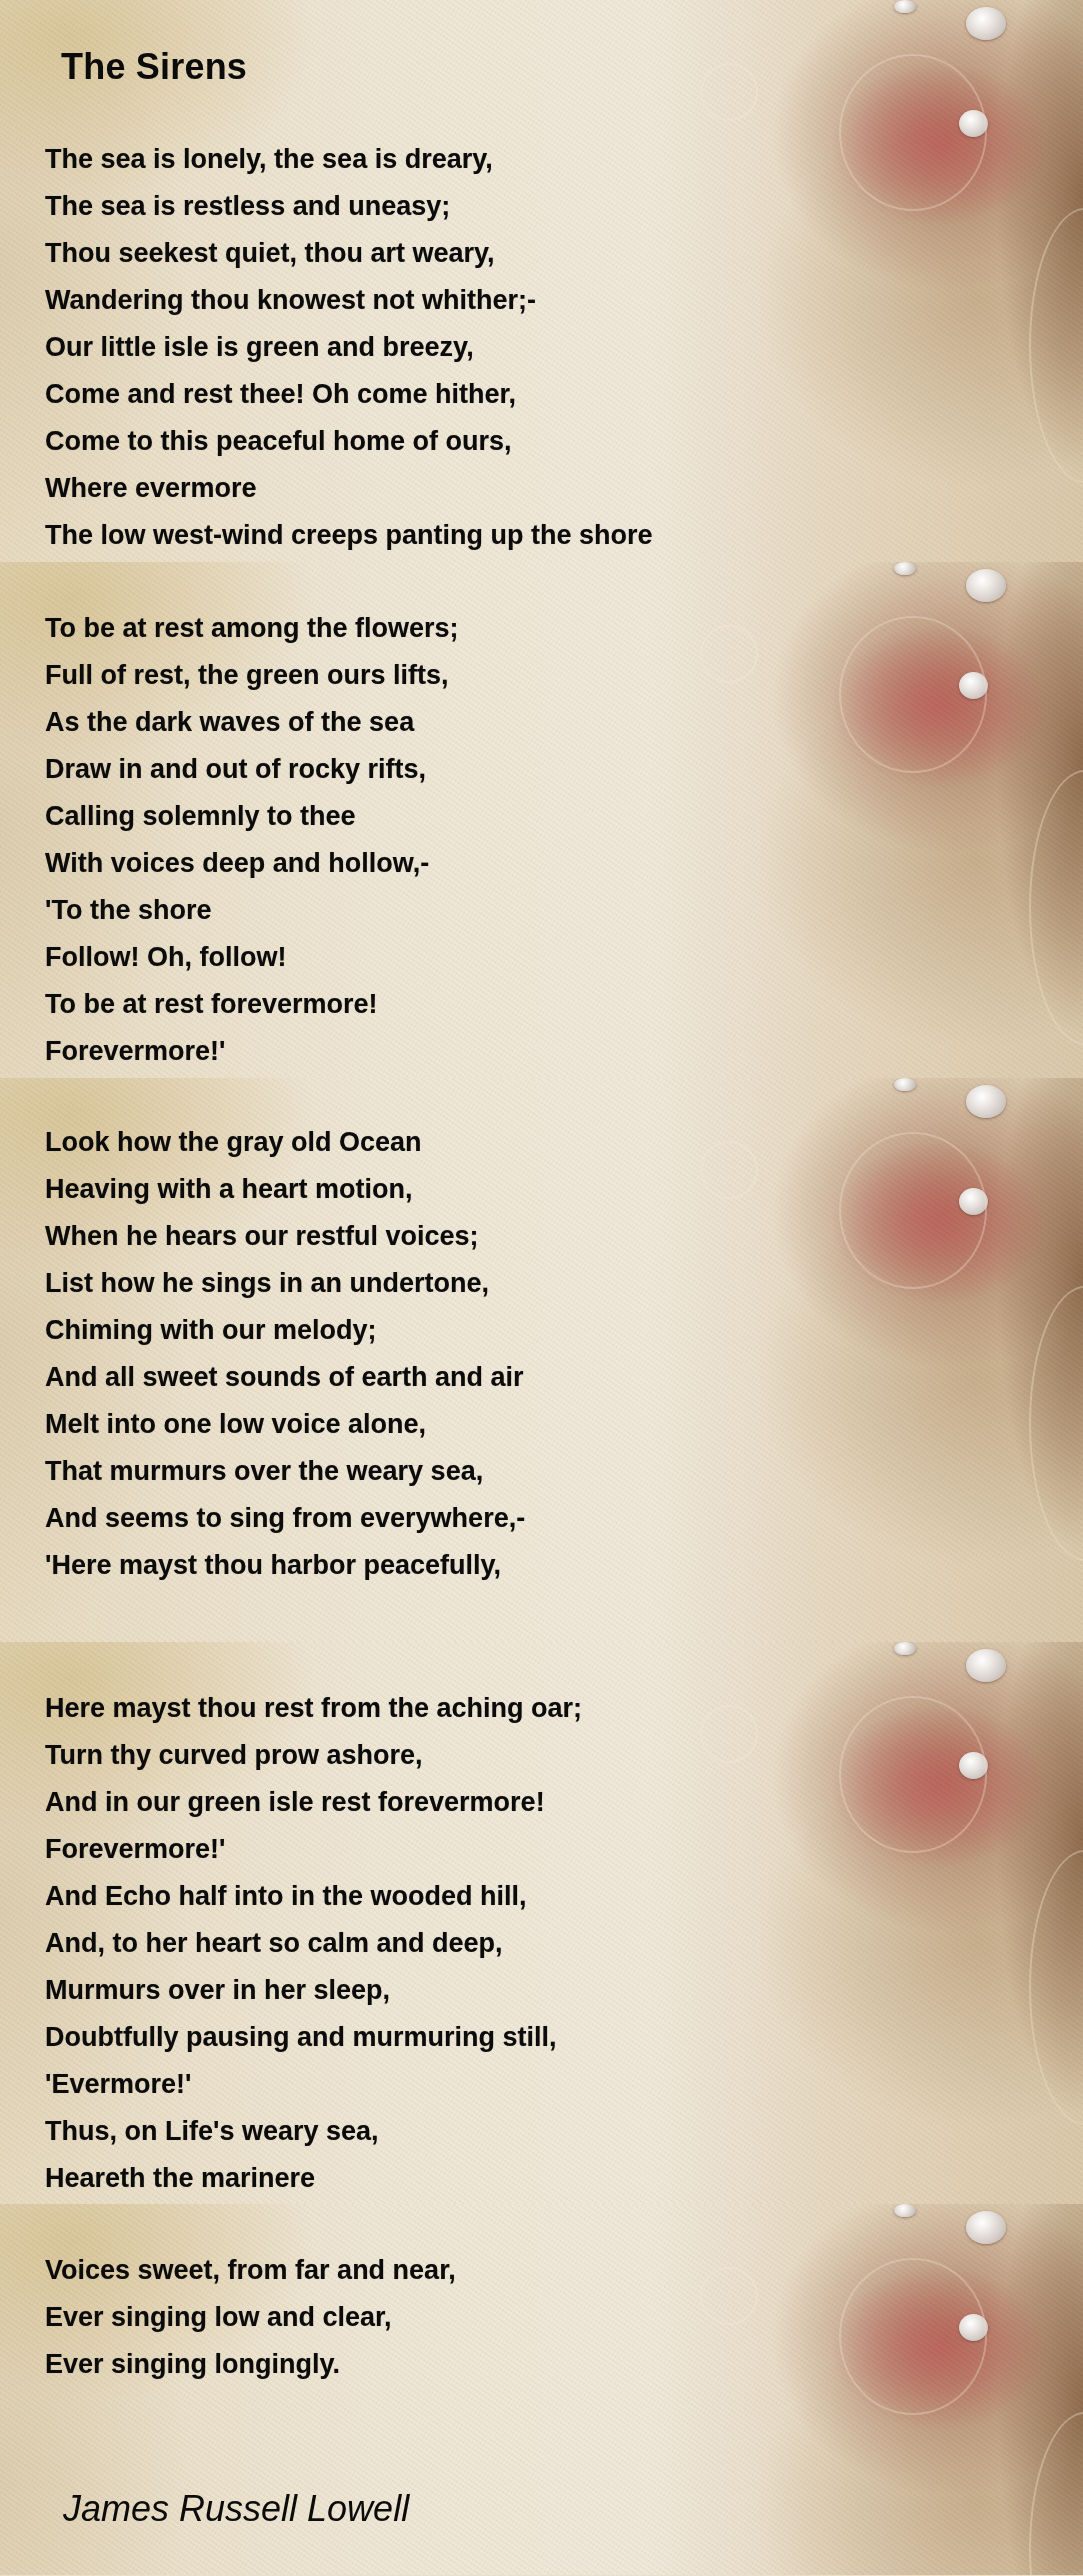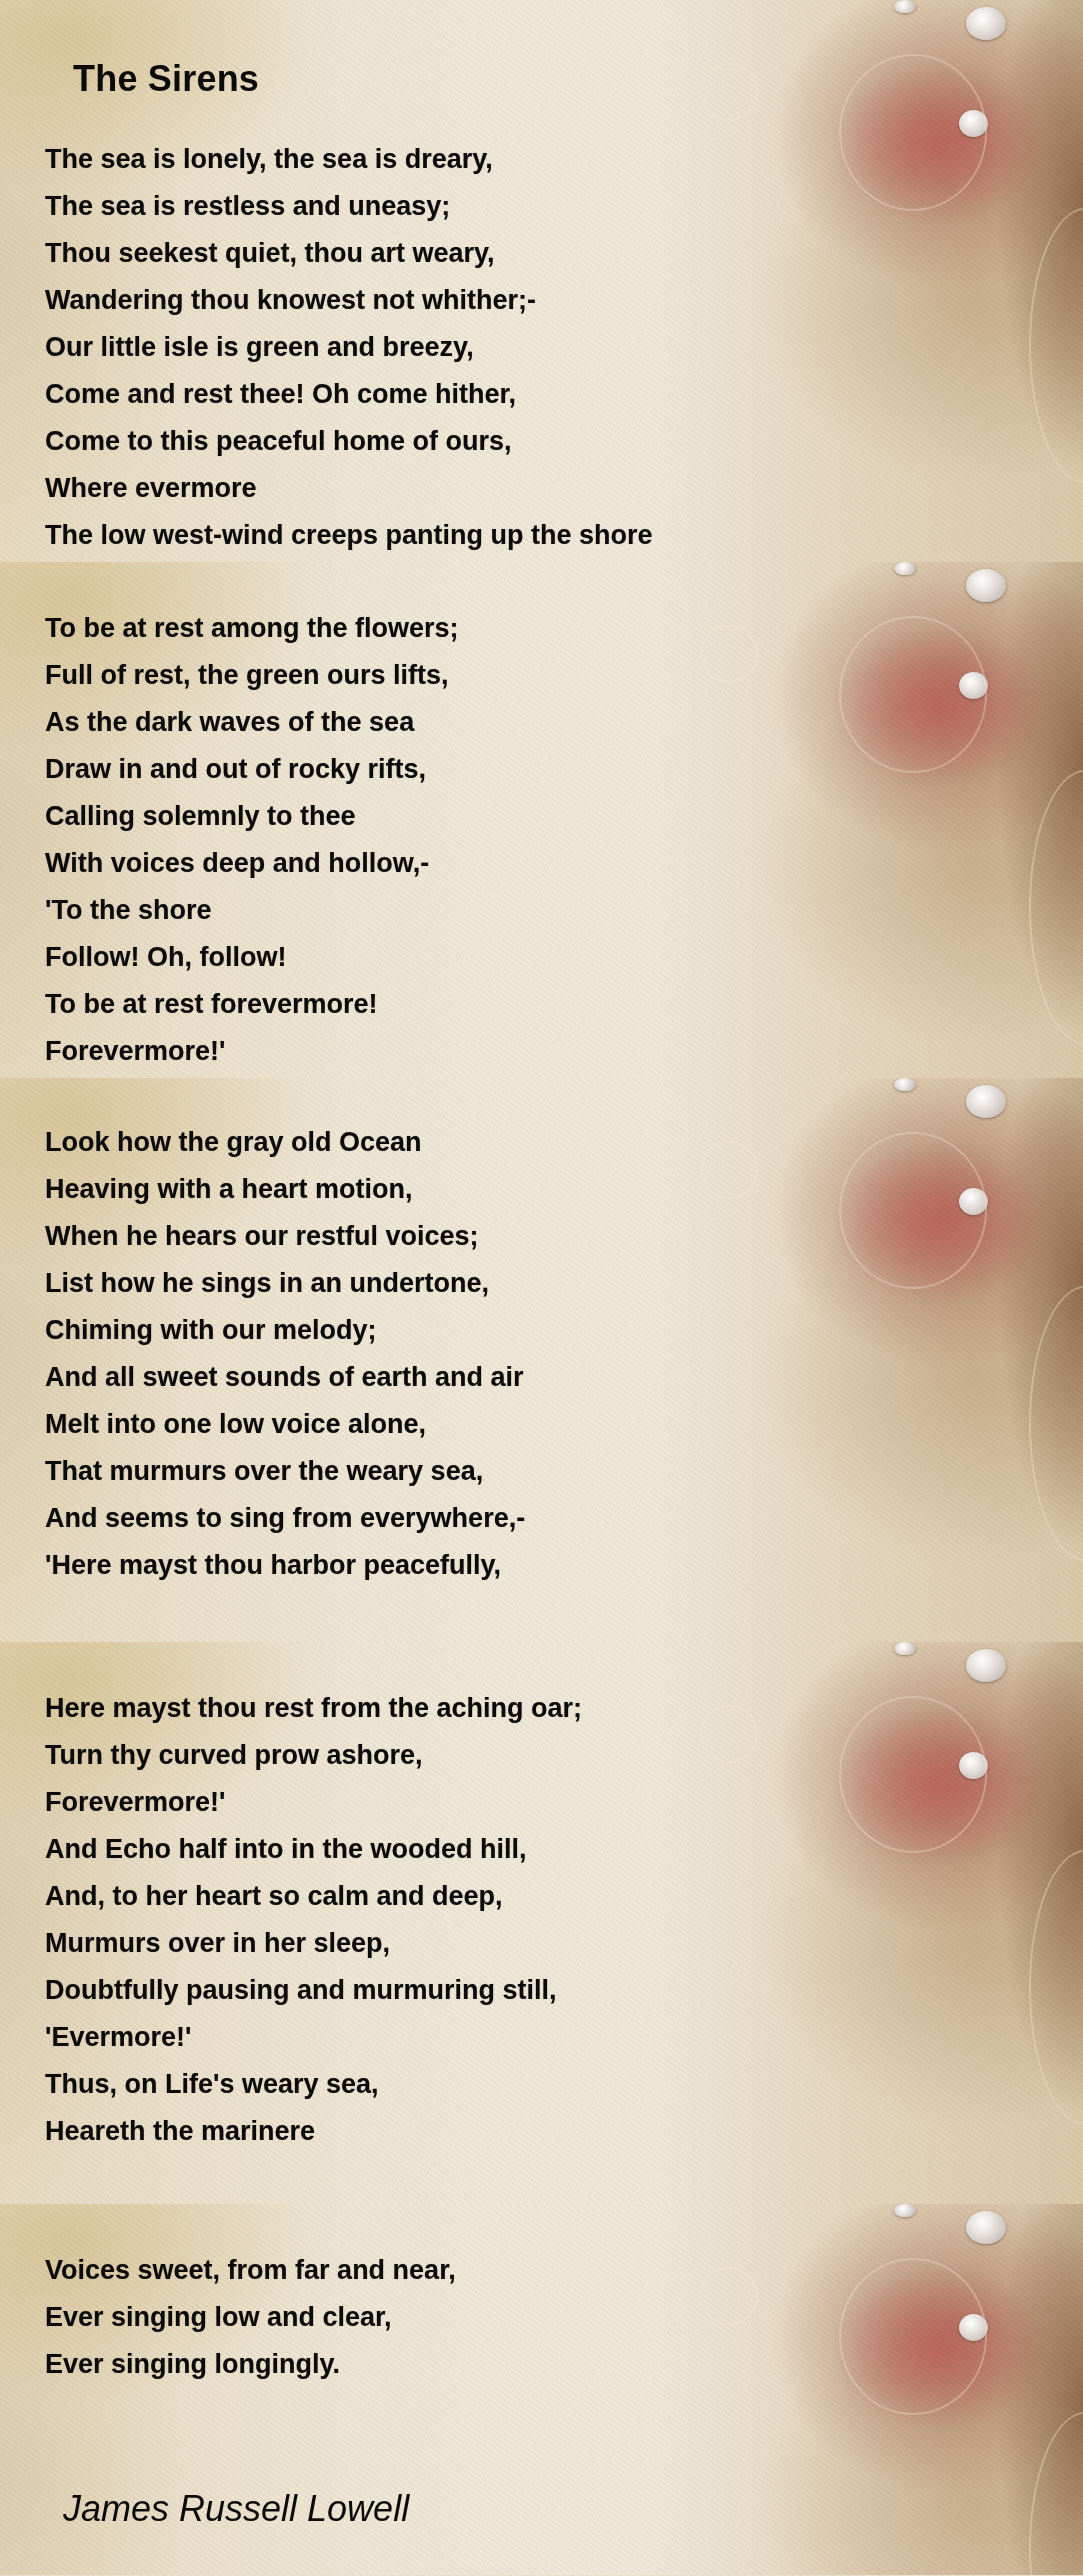--- a/index.html
+++ b/index.html
@@ -44,21 +44,21 @@
     .pearl.p3 { left: 894px; top: 0px; width: 21.7px; height: 12.6px; }
     .swirl {
       position: absolute;
       border: 2.7px solid rgba(240,230,210,0.55);
       border-radius: 50%;
     }
     .swirl.s1 { left: 700px; top: 63px; width: 54px; height: 54px; }
     .swirl.s2 { left: 1029px; top: 208px; width: 108px; height: 271px; border-color: rgba(235,225,200,0.4); }
     .swirl.s3 { left: 839px; top: 54px; width: 144px; height: 153px; border-color: rgba(240,225,210,0.35); }
     .poem-title {
-      margin: 12px;
+      margin: 0;
       position: absolute;
       left: 61px;
       top: 47px;
       font-size: 36px;
       font-weight: bold;
       line-height: 40px;
       letter-spacing: 0.2px;
     }
     .stanza { position: absolute; left: 45px; margin: 0; padding: 0; list-style: none; }
     .stanza li {
@@ -150,20 +150,21 @@
   <section class="segment" style="height:562px">
     <span class="pearl p3"></span>
     <span class="pearl p1"></span>
     <span class="pearl p2"></span>
     <span class="swirl s1"></span>
     <span class="swirl s2"></span>
     <span class="swirl s3"></span>
     <ul class="stanza" style="top:43px">
       <li>Here mayst thou rest from the aching oar;</li>
       <li>Turn thy curved prow ashore,</li>
+      <li>And in our green isle rest forevermore!</li>
       <li>Forevermore!'</li>
       <li>And Echo half into in the wooded hill,</li>
       <li>And, to her heart so calm and deep,</li>
       <li>Murmurs over in her sleep,</li>
       <li>Doubtfully pausing and murmuring still,</li>
       <li>'Evermore!'</li>
       <li>Thus, on Life's weary sea,</li>
       <li>Heareth the marinere</li>
     </ul>
   </section>

